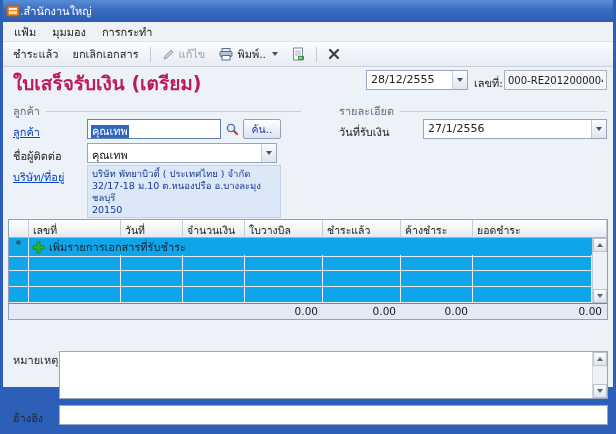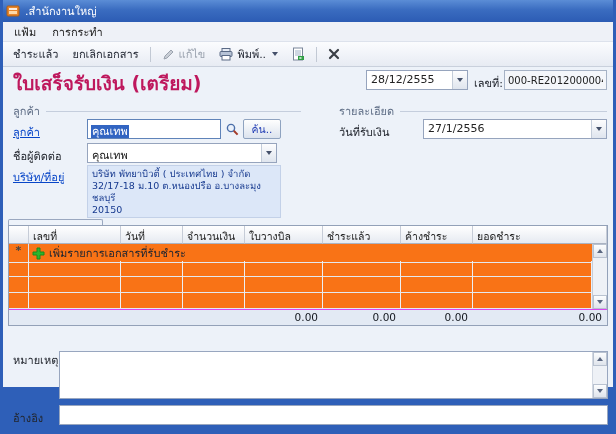--- a/index.html
+++ b/index.html
@@ -1,20 +1,20 @@
 <!DOCTYPE html>
 <html><head>
 <meta charset="utf-8">
 <style>
   *{box-sizing:border-box;margin:0;padding:0;}
   body{width:616px;height:434px;font-family:"DejaVu Sans","Liberation Sans",sans-serif;font-size:11px;color:#222;background:#fff;}
   .window{position:relative;width:616px;height:434px;background:#2e5fb8;padding:0 3px 3px;overflow:hidden;}
 
   
-  .titlebar{height:22px;display:flex;align-items:center;gap:5px;padding:0 3px;
+  .titlebar{height:22px;display:flex;align-items:center;padding:0 3px;
     background:linear-gradient(180deg,#5b8dd6,#3a6cc0 45%,#2c5cb4);color:#fff;}
   .titlebar .t{font-size:11px;}
 
   .app-body{height:365px;background:#edf2f9;display:flex;flex-direction:column;}
 
   
   .menubar{height:20px;background:#eef1f7;border-bottom:1px solid #dde2ec;display:flex;align-items:center;padding:0 3px;}
   .menubar .mi{padding:2px 8px;cursor:default;}
 
   
@@ -53,21 +53,21 @@
   #lookupIcon{position:absolute;left:222px;top:55px;width:14px;height:14px;}
   #searchBtn{position:absolute;left:240px;top:52px;width:38px;height:20px;border:1px solid #8fa3c0;border-radius:2px;
     background:linear-gradient(#fefefe,#dce3ee);color:#1f3bb3;font-size:10.5px;text-align:center;padding-top:1px;}
 
   #addrPanel{position:absolute;left:84px;top:98px;width:194px;height:53px;background:#dce7f8;border:1px solid #c3d1e8;
     padding:2px 4px;color:#173a8f;font-size:9.5px;line-height:12px;overflow:hidden;}
 
   
   #gridTab{position:absolute;left:5px;top:152px;height:19px;padding:2px 10px;background:#eef3fa;
     border:1px solid #9aa8c0;border-bottom:none;border-radius:2px 2px 0 0;}
-  #grid{position:absolute;left:5px;top:158px;width:600px;height:101px;background:#f97316;border:1px solid #93a1b8;}
+  #grid{position:absolute;left:5px;top:152px;width:600px;height:101px;background:#0ea5e9;border:1px solid #93a1b8;}
   .g-head{display:grid;grid-template-columns:20px 92px 62px 62px 78px 78px 72px 1fr;height:18px;}
   .g-head .hc{background:linear-gradient(#ffffff,#e6eaf1);border-right:1px solid #c6ccd7;border-bottom:1px solid #aab3c2;
     padding:2px 4px;font-size:10.5px;white-space:nowrap;overflow:hidden;}
   .g-addrow{display:grid;grid-template-columns:20px 1fr;height:17px;margin-right:15px;}
   .g-addrow .ind{border-right:1px solid #dfe3ea;border-bottom:1px solid #e4e8ef;text-align:center;font-weight:bold;color:#444;}
   .g-addrow .addc{display:flex;align-items:center;gap:4px;padding:0 3px;border-bottom:1px solid #e4e8ef;color:#1c2431;}
   .g-row{display:grid;grid-template-columns:20px 92px 62px 62px 78px 78px 72px 1fr;height:16px;margin-right:15px;}
   .g-row .c{border-right:1px solid #eceff4;border-bottom:1px solid #e4e8ef;}
   .g-total{position:absolute;left:0;right:0;bottom:0;height:16px;display:grid;
     grid-template-columns:20px 92px 62px 62px 78px 78px 72px 1fr;background:#e3eaf4;border-top:1px solid #d946ef;}
@@ -102,20 +102,21 @@
           <rect x="3" y="7" width="8" height="3" fill="#ffd9a8"></rect>
         </svg>
     </span>
     <span class="t">.สำนักงานใหญ่</span>
   </div>
 
   <div class="app-body">
 
     <div class="menubar">
       <span class="mi">แฟ้ม</span>
+      <span class="mi">มุมมอง</span>
       <span class="mi">การกระทำ</span>
     </div>
 
     <div class="toolbar">
       <button class="tbtn">ชำระแล้ว</button>
       <button class="tbtn">ยกเลิกเอกสาร</button>
       <span class="tsep"></span>
       <button class="tbtn dis">
         <span>
           <svg width="13" height="13" viewBox="0 0 13 13">

